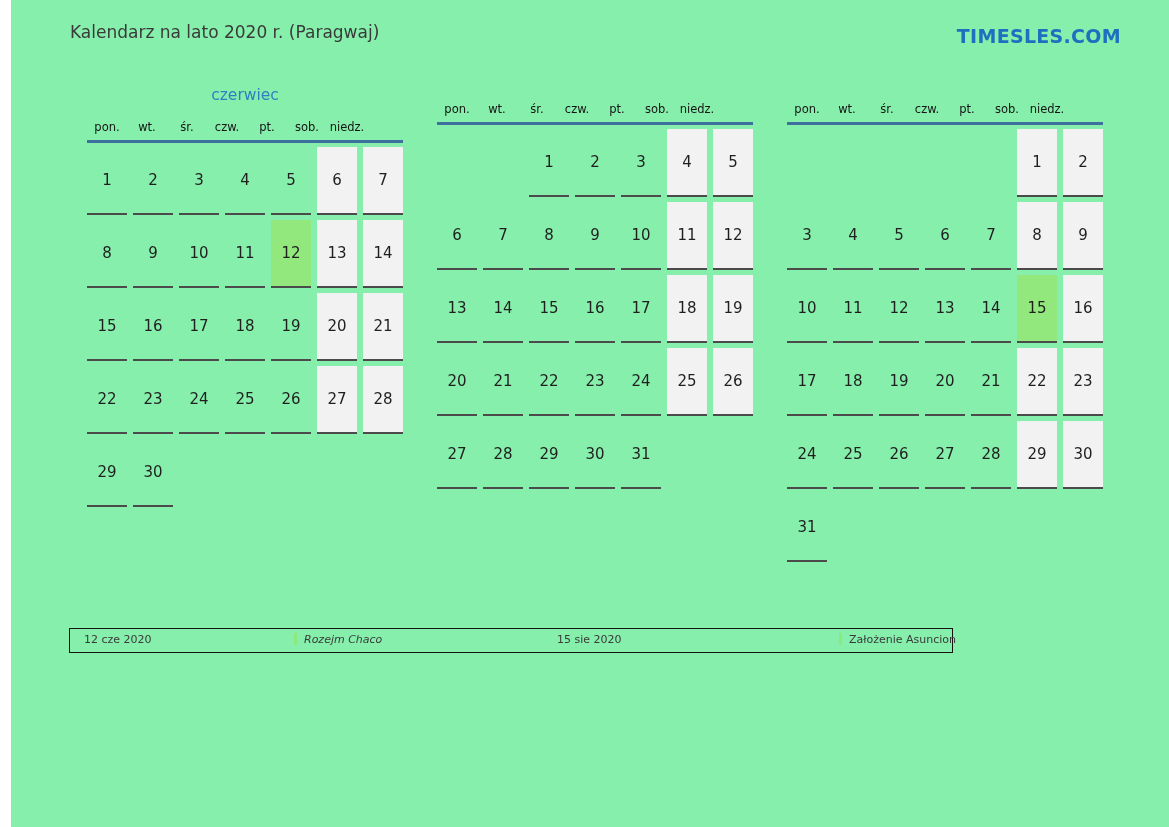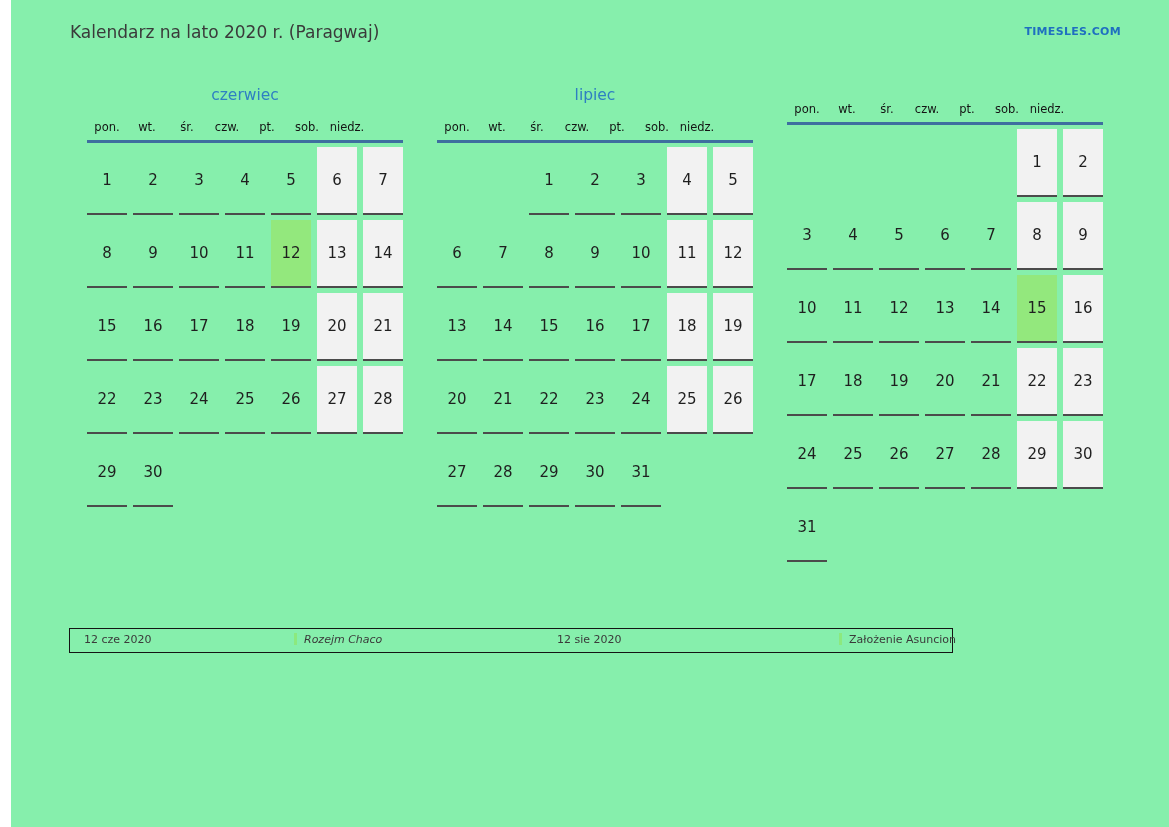--- a/index.html
+++ b/index.html
@@ -11,21 +11,21 @@
     overflow:hidden;
     margin-left:11px;
   }
   
   .header-title{
     position:absolute;left:59px;top:22px;
     font-size:17px;line-height:21px;color:#3a3a3a;
   }
   .site-link{
     position:absolute;right:59px;top:25px;
-    font-size:11px;font-weight:600;letter-spacing:.3px;
+    font-size:19px;font-weight:600;letter-spacing:.3px;
     color:var(--link-blue);text-decoration:none;cursor:pointer;
   }
   
   .calendars{
     position:absolute;left:76px;top:86px;width:1016px;
     display:flex;justify-content:space-between;align-items:flex-start;
   }
   .calendar{width:316px;}
   .month-title{
     text-align:center;
@@ -126,21 +126,20 @@
           <div class="cell">29</div>
           <div class="cell">30</div>
           <div class="cell empty"></div>
           <div class="cell empty"></div>
           <div class="cell empty"></div>
           <div class="cell empty"></div>
           <div class="cell empty"></div>
         </div>
     </div>
     <div class="calendar">
-      <div class="month-title">lipiec</div>
       <div class="weekdays">
           <div class="wd">pon.</div>
           <div class="wd">wt.</div>
           <div class="wd">śr.</div>
           <div class="wd">czw.</div>
           <div class="wd">pt.</div>
           <div class="wd">sob.</div>
           <div class="wd">niedz.</div>
         </div>
       <div class="divider"></div>
@@ -236,17 +235,17 @@
           <div class="cell empty"></div>
           <div class="cell empty"></div>
           <div class="cell empty"></div>
         </div>
     </div>
   </div>
 
   <div class="legend">
     <span class="l-date1">12 cze 2020</span>
     <span class="l-event1"><i class="marker"></i><b style="font-weight:normal">Rozejm Chaco</b></span>
-    <span class="l-date2">12 sie 2020</span>
+    <span class="l-date2">15 sie 2020</span>
     <span class="l-event2"><i class="marker"></i><b style="font-weight:normal">Założenie Asuncion</b></span>
   </div>
 
 </div>
 
 </body></html>

